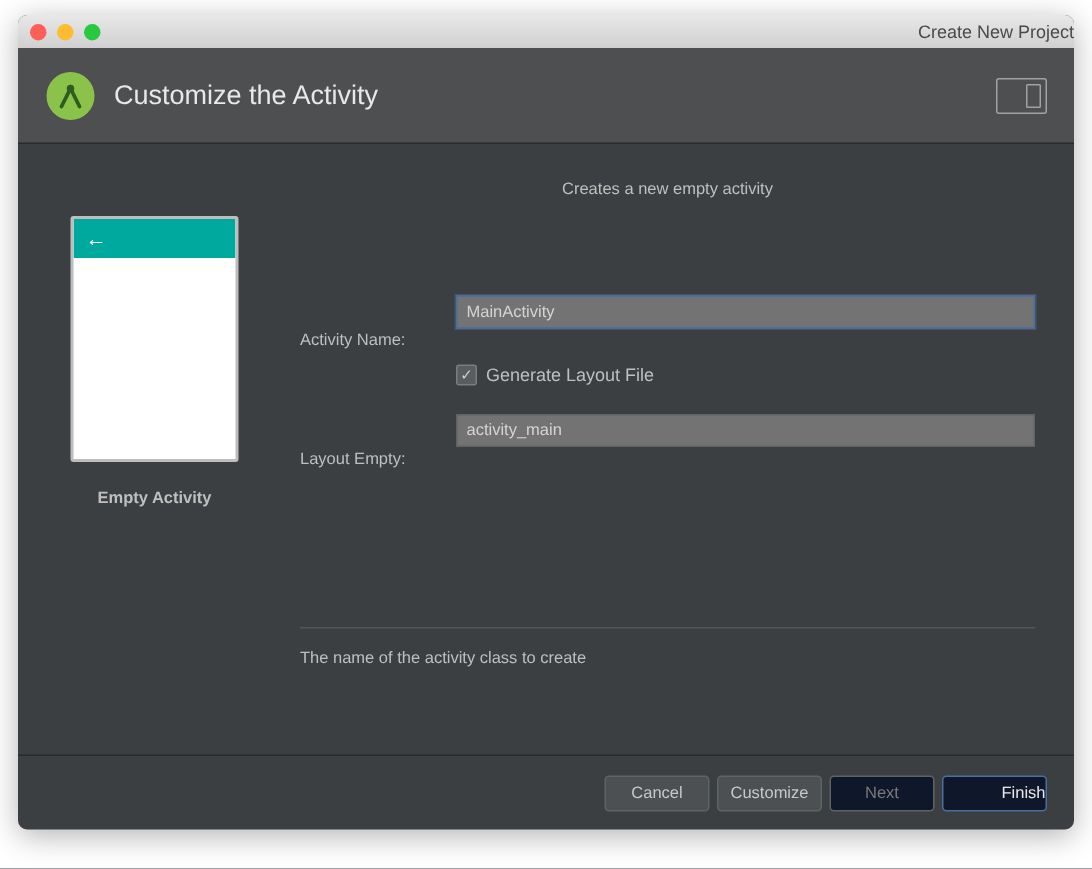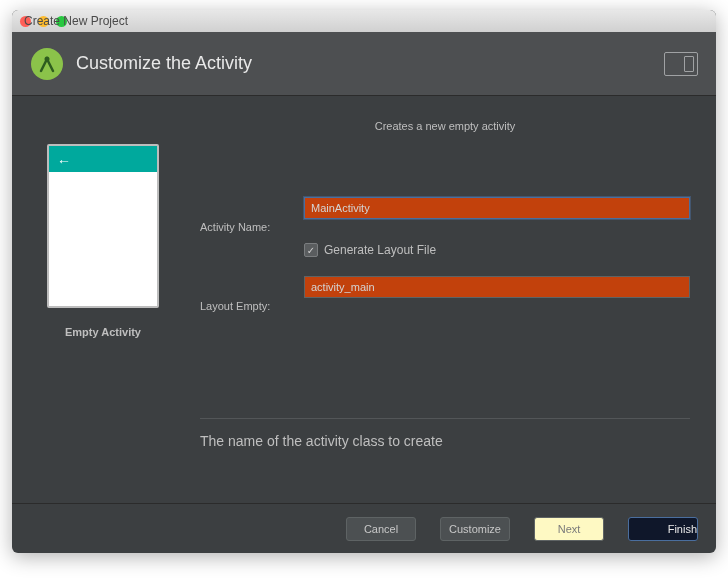--- a/index.html
+++ b/index.html
@@ -32,21 +32,21 @@
     .traffic-lights { display: flex; gap: 7px; }
     .traffic-light {
       width: 11px; height: 11px; border-radius: 50%;
     }
     .tl-red { background: #ff5f57; }
     .tl-yellow { background: #febc2e; }
     .tl-green { background: #28c840; }
     .titlebar-title {
       position: absolute;
       left: 12px; right: 0;
-      text-align: left;
+      text-align: right;
       font-size: 12px;
       color: #4a4a4a;
     }
     .header {
       height: 64px;
       background: #4d4f51;
       display: flex;
       align-items: center;
       padding: 16px 18px;
       border-bottom: 1px solid #2b2b2b;
@@ -131,21 +131,21 @@
     }
     .form-label {
       width: 104px;
       color: #bfbfbf;
       font-size: 11px;
       margin-top: 39px;
     }
     .form-input {
       flex: 1;
       height: 22px;
-      background: #c2410c;
+      background: #737373;
       border: 1px solid #5e6364;
       color: #d4d4d4;
       font-size: 11px;
       padding: 0 6px;
       outline: none;
     }
     .form-input.focused {
       border: 1px solid #4a6e9e;
       box-shadow: 0 0 0 1px rgba(74,110,158,0.5);
     }
@@ -166,45 +166,45 @@
     }
     .checkmark { color: #d0d0d0; font-size: 10px; }
     .checkbox-label { color: #bfbfbf; font-size: 12px; text-align: center; }
     .divider {
       height: 1px;
       background: #535658;
       margin-top: 100px;
     }
     .help-text {
       color: #bfbfbf;
-      font-size: 14px;
+      font-size: 11px;
       margin-top: 14px;
     }
     .footer {
       height: 50px;
       display: flex;
       align-items: center;
       justify-content: flex-end;
       padding: 0 18px;
-      gap: 24px;
+      gap: 5px;
       border-top: 1px solid #2b2b2b;
     }
     .btn {
       min-width: 70px;
       height: 24px;
       background: #4c5052;
       border: 1px solid #5e6364;
       border-radius: 3px;
       color: #c8c8c8;
       font-size: 11px;
       cursor: pointer;
     }
     .btn.disabled {
       color: #7a7a7a;
-      background: #fef9c3;
+      background: #0f172a;
     }
     .btn.primary {
       background: #0f172a;
       border-color: #4a6e9e;
       color: #e8e8e8;
       text-align: right;
     }
   </style>
 </head>
 <body>

